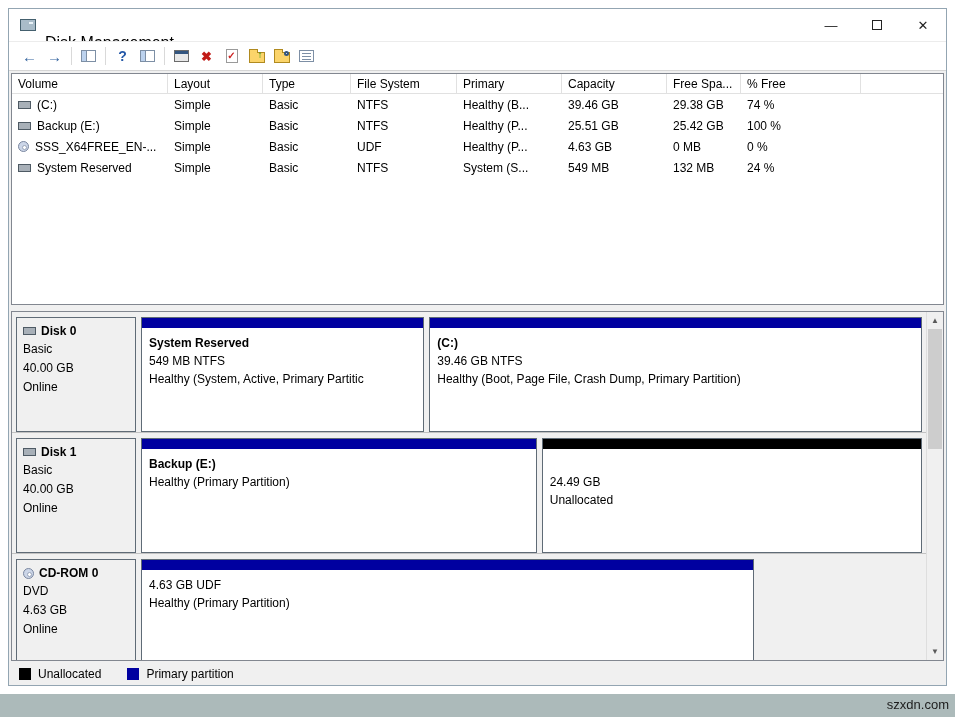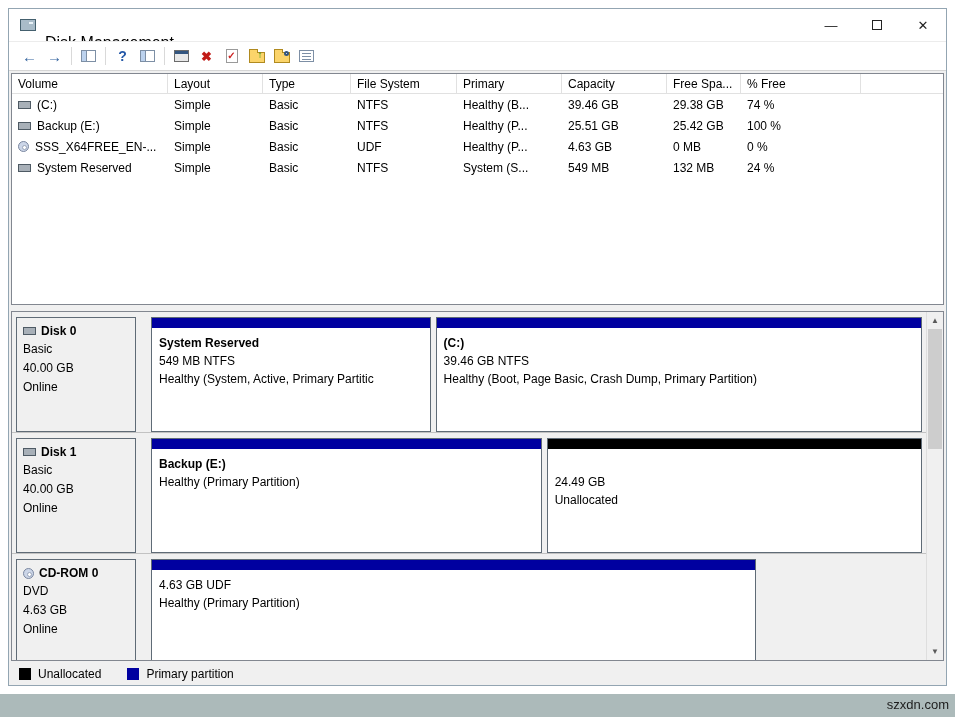--- a/index.html
+++ b/index.html
@@ -52,21 +52,21 @@
   .vt-cell { padding:0 4px 0 6px; white-space:nowrap; overflow:hidden; flex:none; }
   .c-vol{width:156px} .c-lay{width:95px} .c-typ{width:88px} .c-fs{width:106px}
   .c-st{width:105px} .c-cap{width:105px} .c-free{width:74px} .c-pct{width:120px} .c-x{flex:1; border-right:none;}
   .vol-name { display:flex; align-items:center; gap:6px; }
   .icon-vol-drive { width:13px; height:8px; background:#a8b0b8; border:1px solid #4e5a64; flex:none; }
   .icon-vol-cd { width:11px; height:11px; border-radius:50%; background:#ccd6e8; border:1px solid #7a87a0; position:relative; flex:none; }
   .icon-vol-cd::after { content:""; position:absolute; left:3px; top:3px; width:3px; height:3px; border-radius:50%; background:#fff; border:1px solid #9aa5ba; }
   
   .graph-pane { margin:6px 2px 2px 2px; flex:1; border:1px solid #828790; background:#f0f0f0; position:relative; overflow:hidden; }
   .graph-scroll { position:absolute; left:0; top:0; right:17px; bottom:0; overflow:hidden; }
-  .disk-row { display:flex; gap:15px; padding:5px 4px 0 4px; height:121px; border-bottom:1px solid #c2c2c2; }
+  .disk-row { display:flex; gap:5px; padding:5px 4px 0 4px; height:121px; border-bottom:1px solid #c2c2c2; }
   .disk-panel { width:120px; flex:none; border:1px solid #5f6b76; padding:4px 6px; background:#f0f0f0; }
   .dp-title { display:flex; align-items:center; gap:5px; font-weight:bold; line-height:18px; }
   .dp-line { line-height:19px; }
   .parts { flex:1; display:flex; gap:5px; }
   .part { border:1px solid #5f6b76; background:#fff; display:flex; flex-direction:column; overflow:hidden; }
   .band { height:10px; flex:none; }
   .pbody { padding:6px 7px 0 7px; white-space:nowrap; overflow:hidden; line-height:18px; }
   .pline { min-height:18px; }
   .ptitle { font-weight:bold; }
   
@@ -239,21 +239,21 @@
               <div class="pline ptitle">System Reserved</div>
               <div class="pline">549 MB NTFS</div>
               <div class="pline">Healthy (System, Active, Primary Partitic</div>
             </div>
           </div>
           <div class="part" style="width:63.5%">
             <div class="band" style="background: rgb(0, 0, 160);"></div>
             <div class="pbody">
               <div class="pline ptitle">(C:)</div>
               <div class="pline">39.46 GB NTFS</div>
-              <div class="pline">Healthy (Boot, Page Basic, Crash Dump, Primary Partition)</div>
+              <div class="pline">Healthy (Boot, Page File, Crash Dump, Primary Partition)</div>
             </div>
           </div>
         </div>
       </div>
 
       <div class="disk-row">
         <div class="disk-panel">
           <div class="dp-title">
               <span class="icon-vol-drive"></span>
               <span>Disk 1</span>

